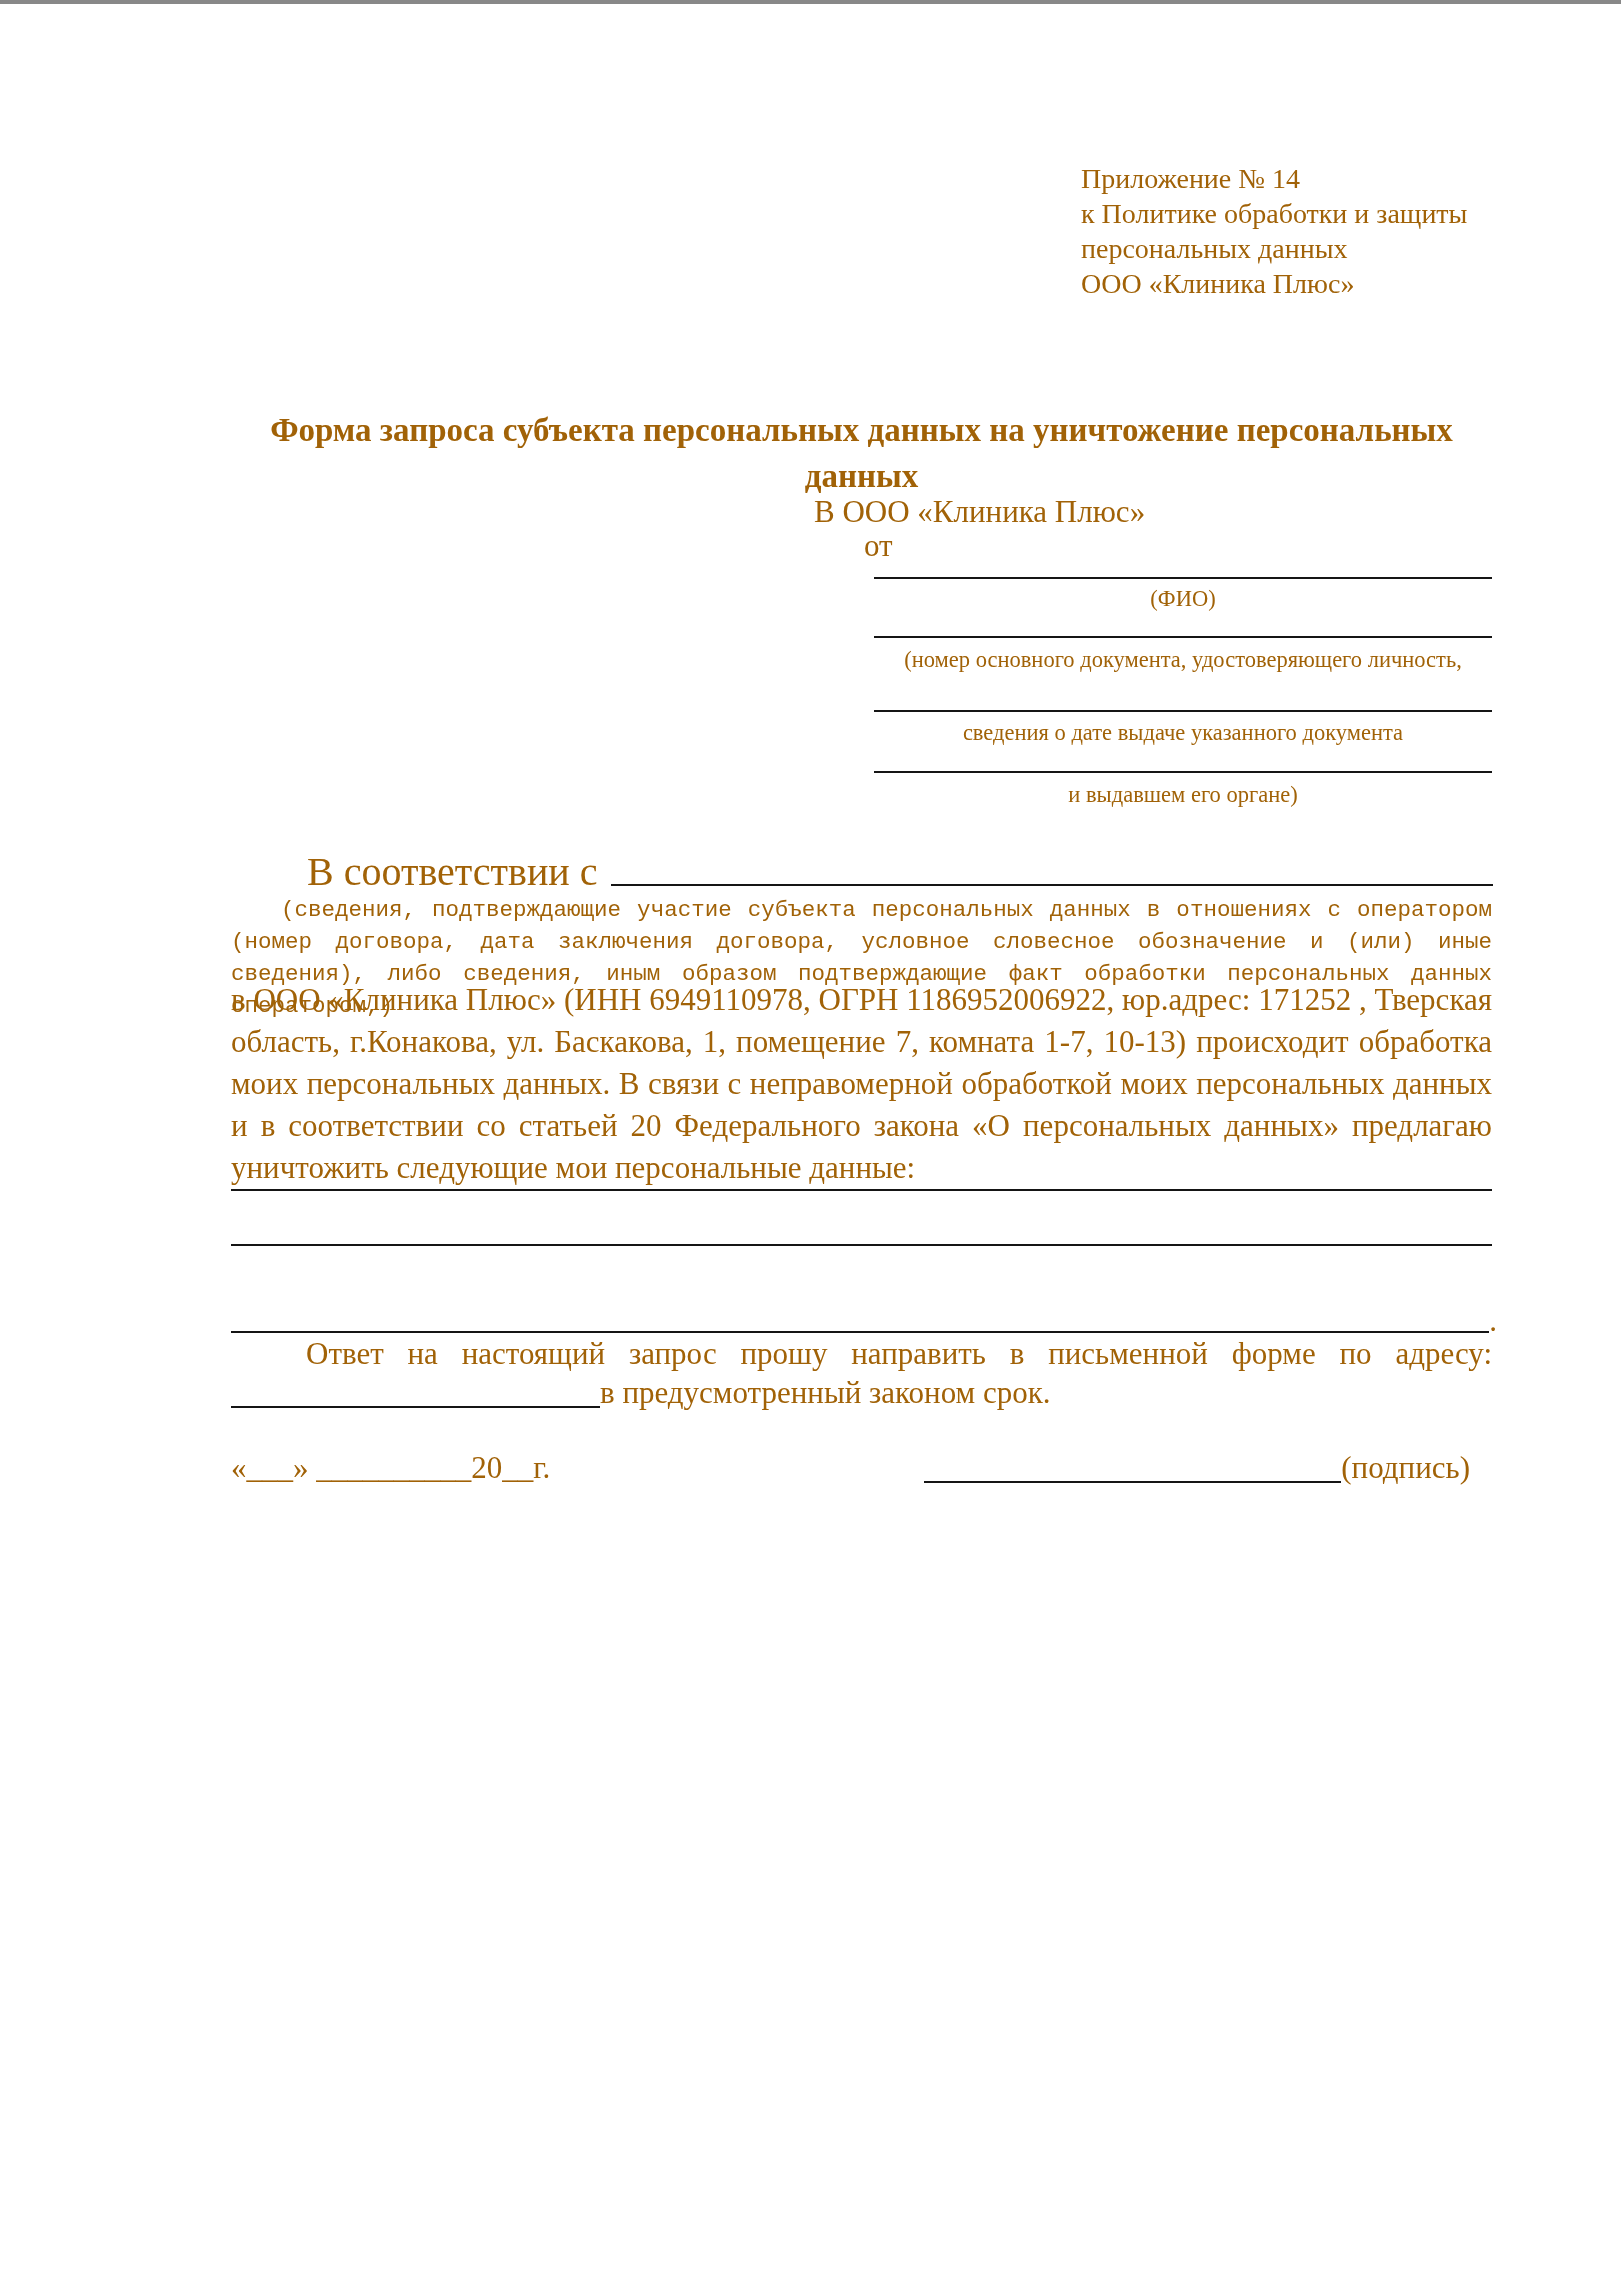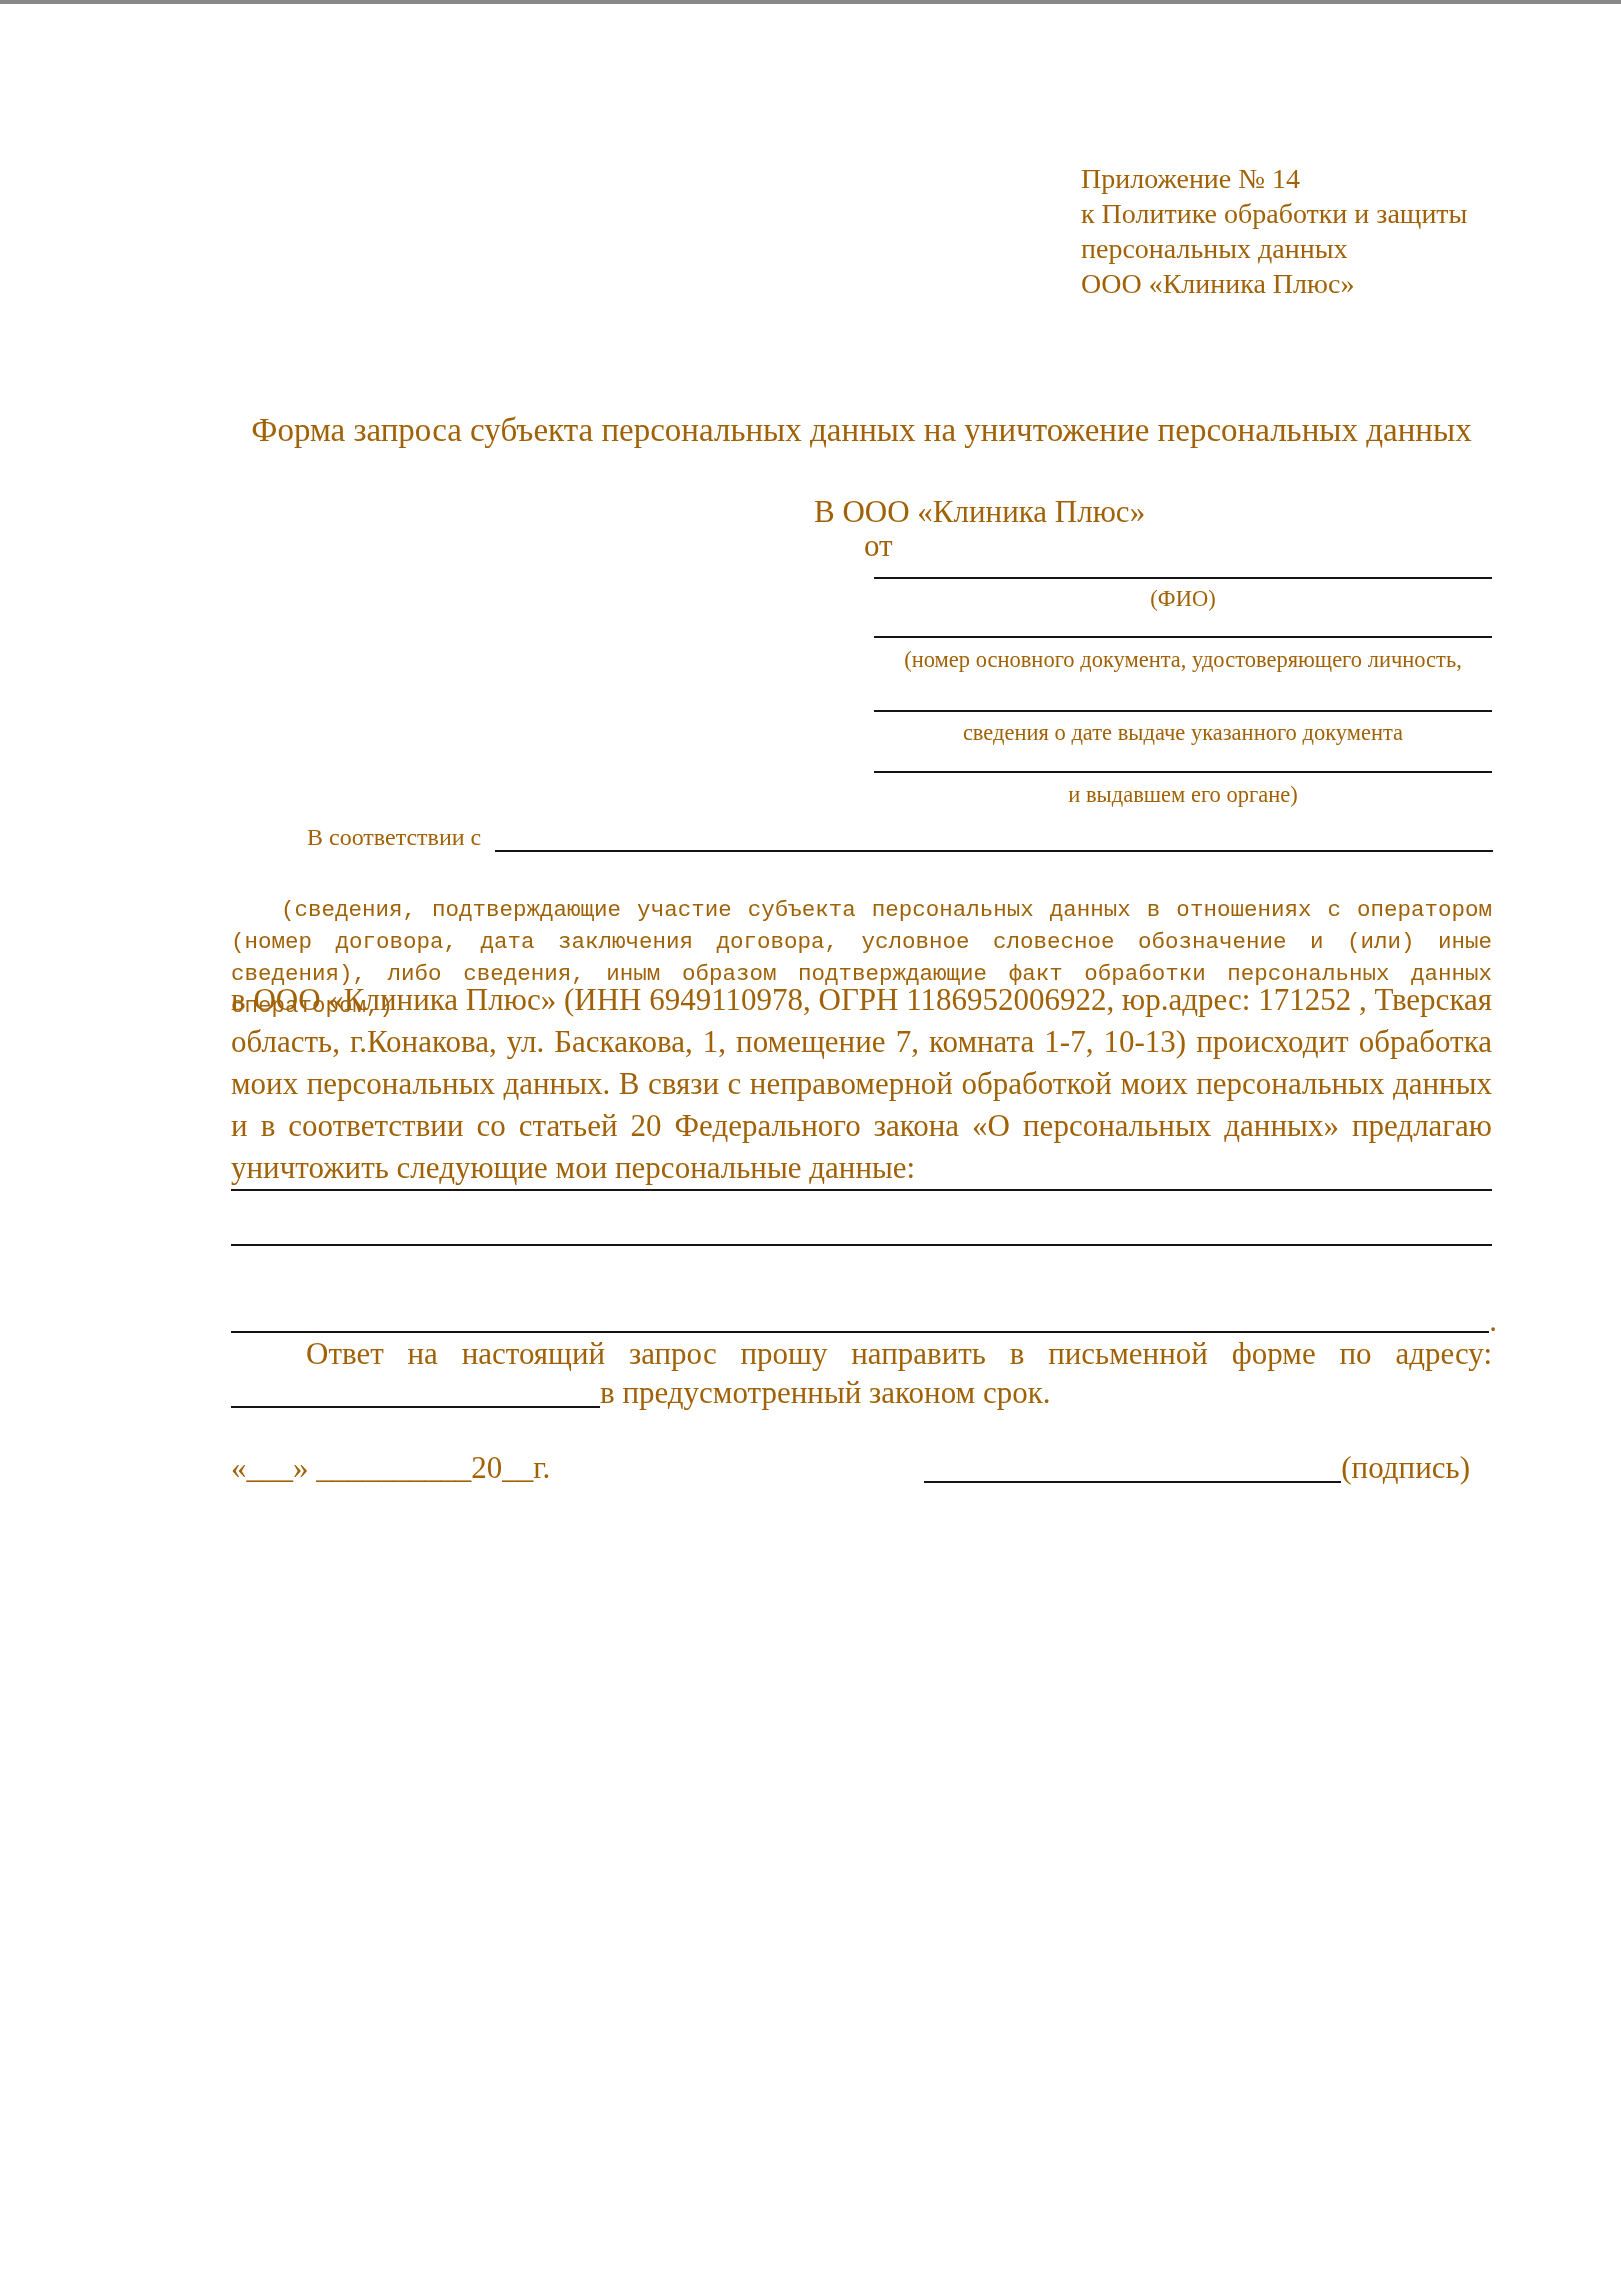--- a/index.html
+++ b/index.html
@@ -10,32 +10,32 @@
     margin:4px auto;
     font-family:"Liberation Serif","DejaVu Serif",serif;
     color:#a16207;
     overflow:hidden;
   }
   .abs{position:absolute;}
   
   .hdr{left:1081px;top:157px;font-size:28px;line-height:35px;}
   
   .title{left:231px;top:403px;width:1261px;text-align:center;
-         font-weight:normal;font-size:33px;line-height:46px;}
+         font-weight:bold;font-size:33px;line-height:46px;}
   .recipient{left:814px;top:490px;font-size:31px;text-align:right;}
   .from{left:864px;top:524px;font-size:31px;}
   
   .fline{left:874px;width:618px;height:0;border-bottom:2.9px solid #151515;}
   .fcap{left:874px;width:618px;text-align:center;font-size:22.5px;line-height:25.5px;}
   .f1{top:573px}.c1{top:582px}
   .f2{top:632px}.c2{top:643px}
   .f3{top:706px}.c3{top:716px}
   .f4{top:767px}.c4{top:778px}
   
-  .acc{left:307px;top:814px;width:1186px;display:flex;align-items:flex-end;font-size:24px;line-height:39px;}
+  .acc{left:307px;top:848px;width:1186px;display:flex;align-items:flex-end;font-size:40px;line-height:39px;}
   .acc .lead{white-space:nowrap;margin-right:13.7px;}
   .fill{flex:1;border-bottom:2.9px solid #151515;margin-bottom:4.9px;height:0;}
   .note{left:231px;top:890px;width:1261px;font-size:22.5px;line-height:32px;
         text-align:justify;text-indent:50px;font-family:Liberation Mono, monospace;}
   .body-par{left:231px;top:975px;width:1261px;font-size:31px;line-height:42px;
         text-align:justify;}
   .blank-full{left:231px;width:1261px;height:0;border-bottom:2.9px solid #151515;}
   .b1{top:1185px}.b2{top:1240px}
   .reason{left:307px;top:1256px;width:1186px;display:flex;align-items:flex-end;
         font-size:31px;line-height:42px;}

